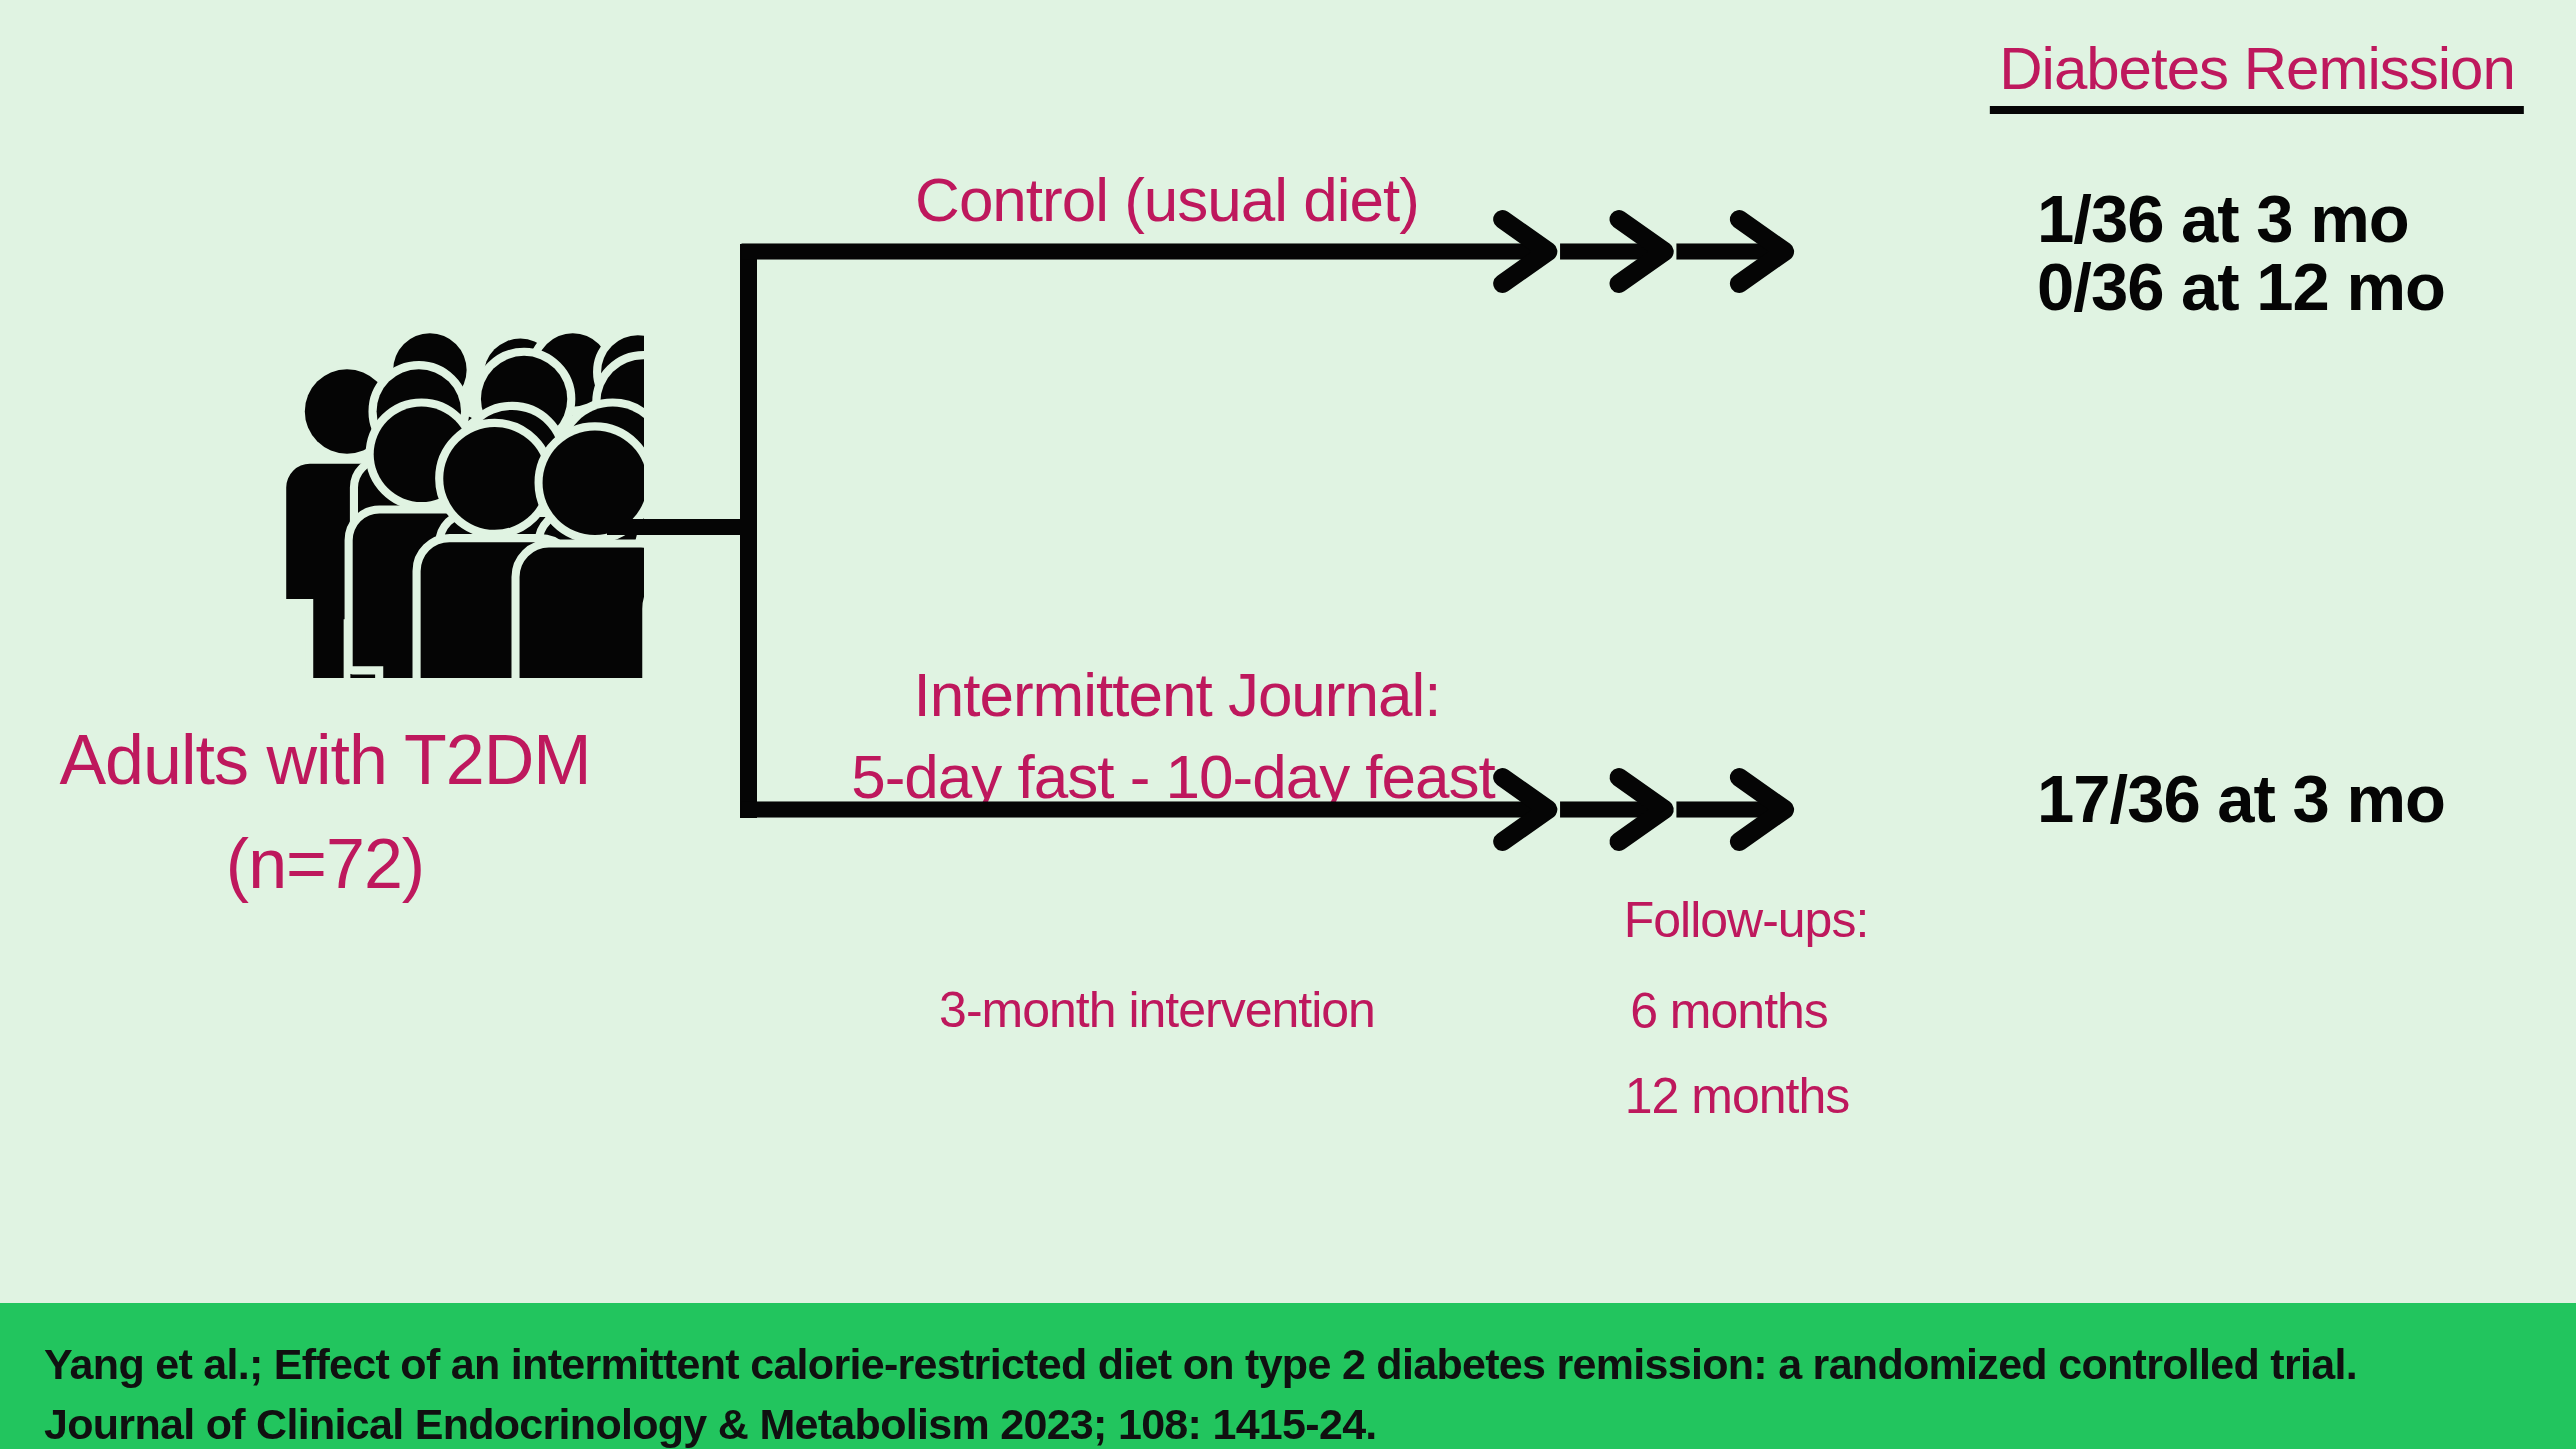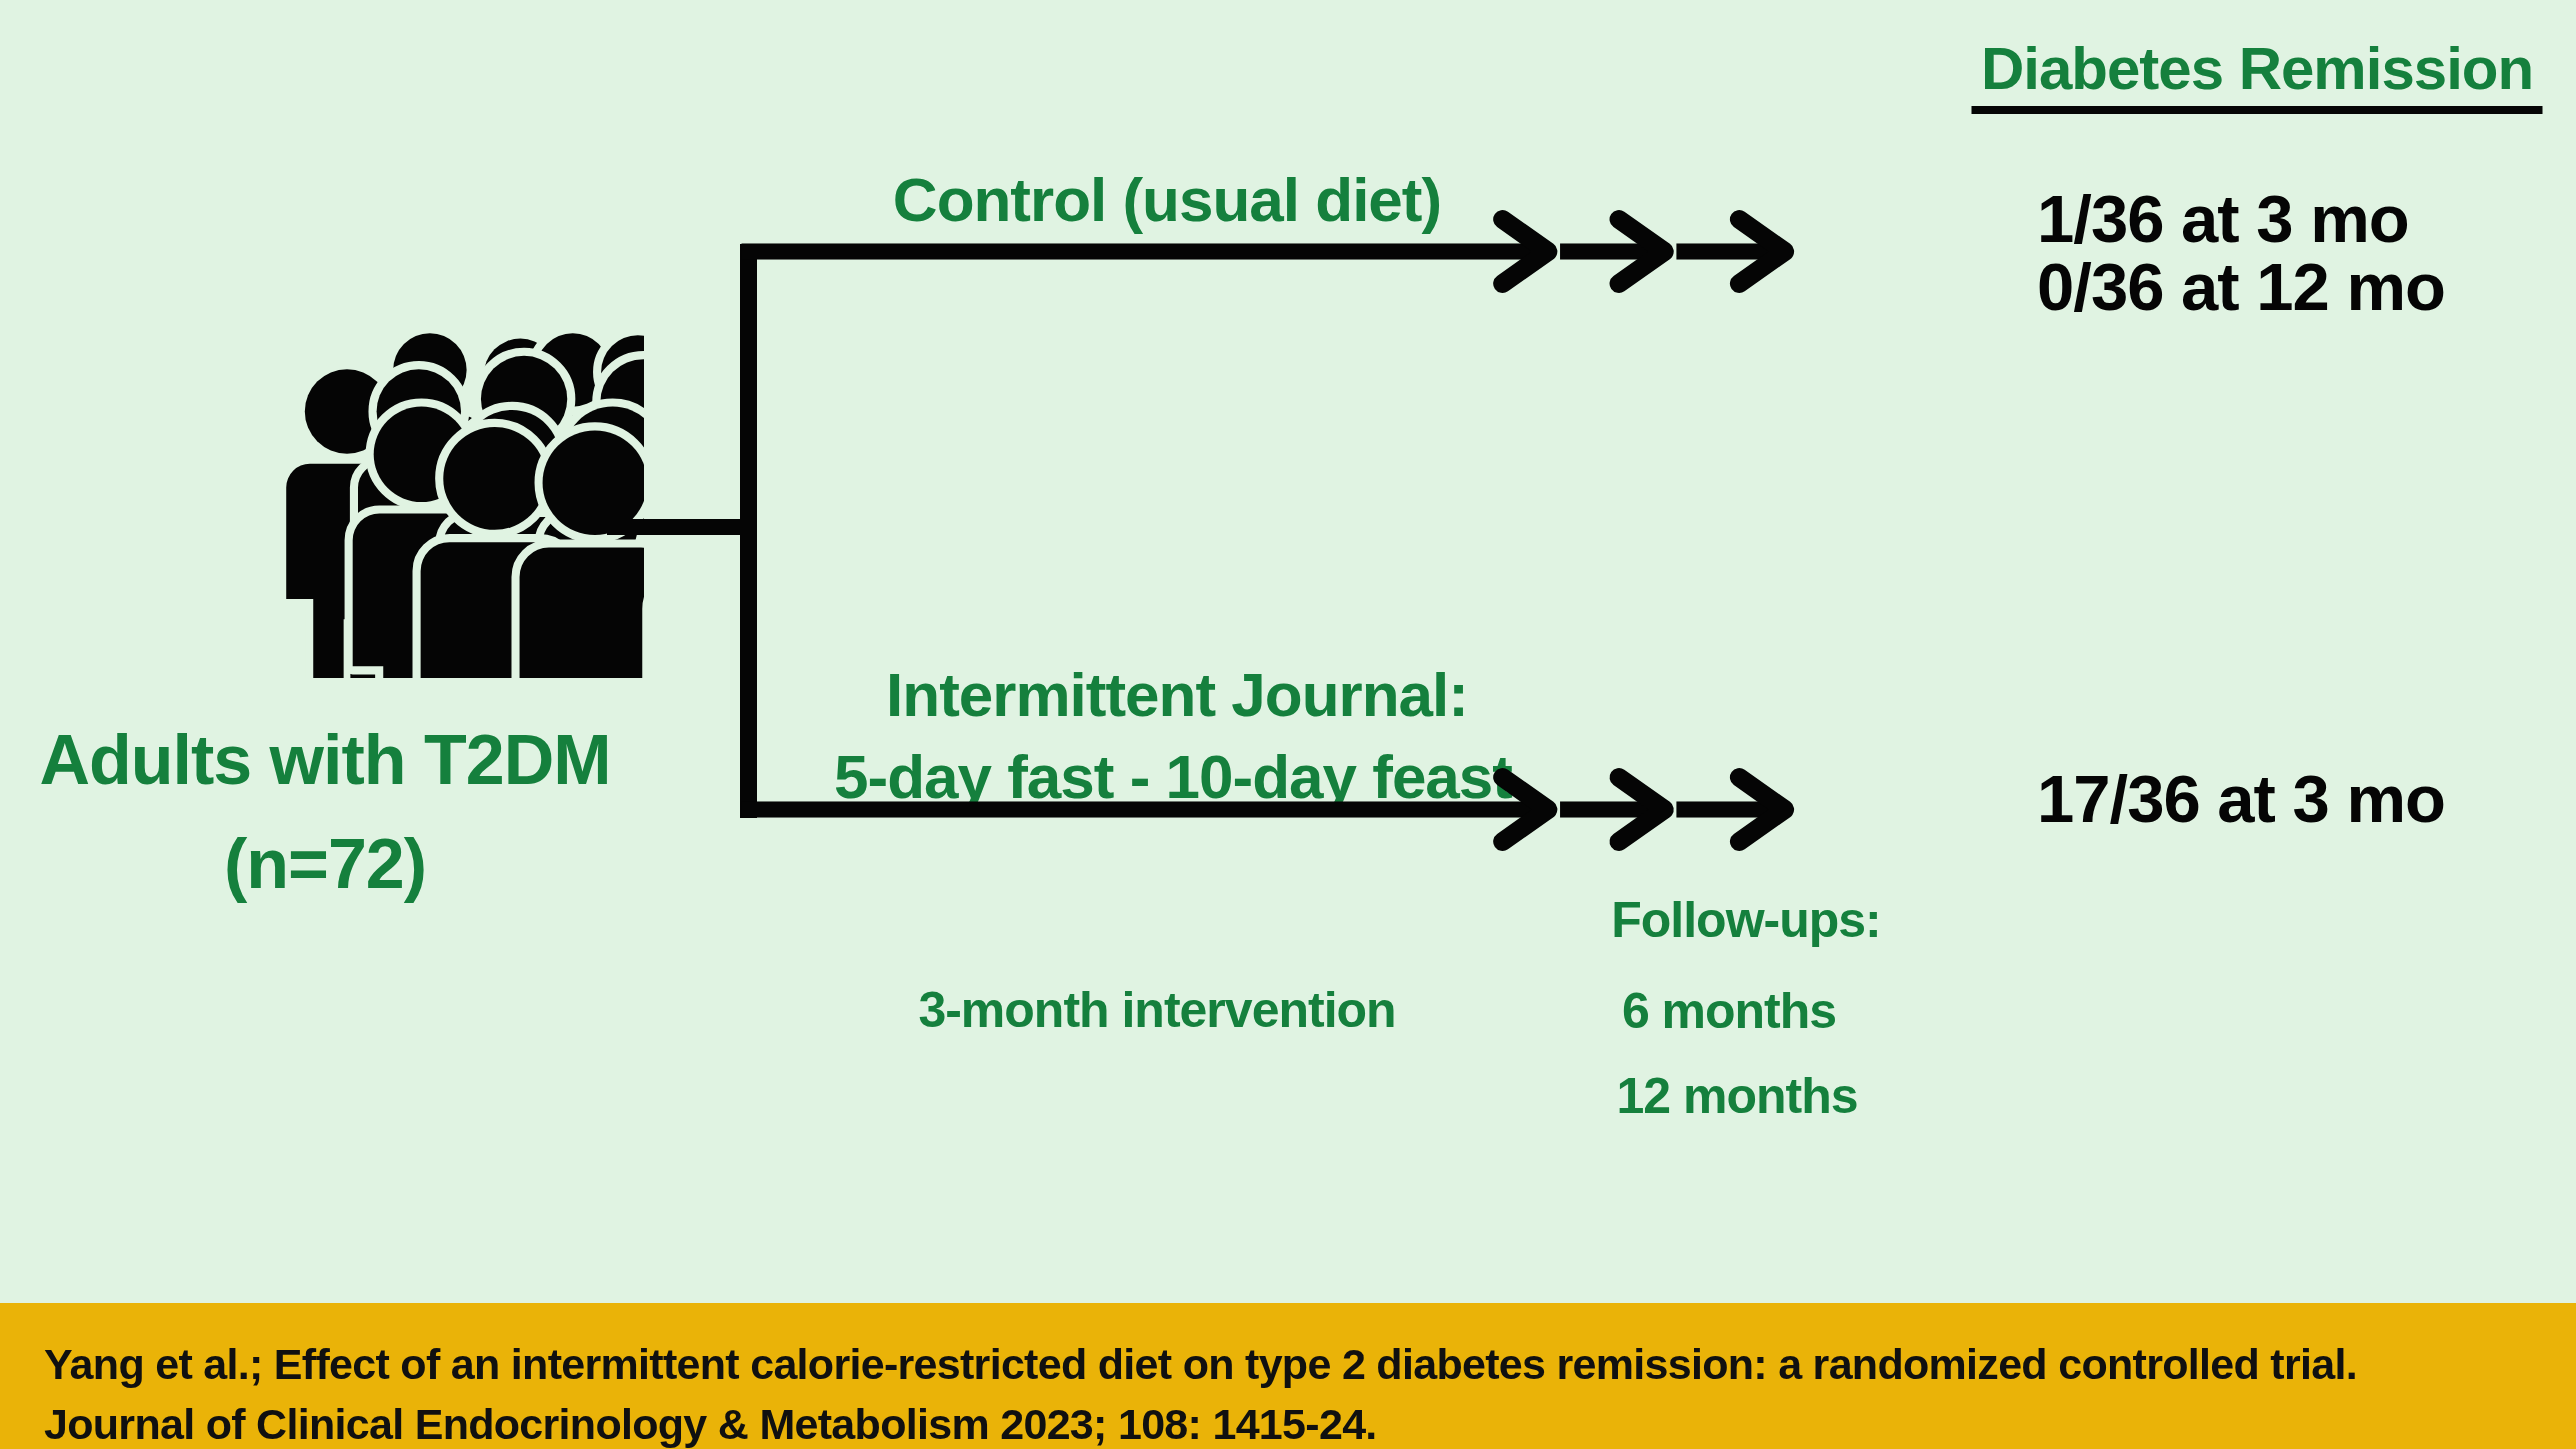--- a/index.html
+++ b/index.html
@@ -6,25 +6,25 @@
   .canvas{
     position:relative;
     width:2576px;height:1449px;
     background:#e0f3e2;
     overflow:hidden;
     font-family:"Liberation Sans","DejaVu Sans",sans-serif;
     color:#050505;
   }
   .txt{
     position:absolute;
-    font-weight:bold;
+    font-weight:normal;
     white-space:nowrap;
     letter-spacing:-1px;
     line-height:1.0;
-    color:#15803d;
+    color:#be185d;
   }
   .center{transform:translateX(-50%);}
   .page-title{
     font-size:60px;
     border-bottom:8.7px solid #050505;
     padding:0 9.4px 6.7px 9.4px;
   }
   .arm-label{font-size:62px;}
   .outcome-block{
     font-size:67px;
@@ -34,21 +34,21 @@
     white-space:nowrap;
     letter-spacing:-1px;
   }
   .pop-label{font-size:70px;margin-top:20px;}
   .timeline-label{font-size:50px;margin-top:16px;}
   .bar{position:absolute;background:#050505;}
   .arrow-svg{position:absolute;}
   .crowd-svg{position:absolute;left:0px;top:322px;}
   .citation-strip{
     position:absolute;left:0;top:1303px;width:2576px;height:146px;
-    background:#eab308;
+    background:#22c55e;
   }
   .cite-line{
     position:absolute;
     font-weight:bold;
     font-size:43px;
     letter-spacing:-0.7px;
     white-space:nowrap;
     color:#101010;
   }
   #person *{paint-order:stroke;stroke-linejoin:round;}

